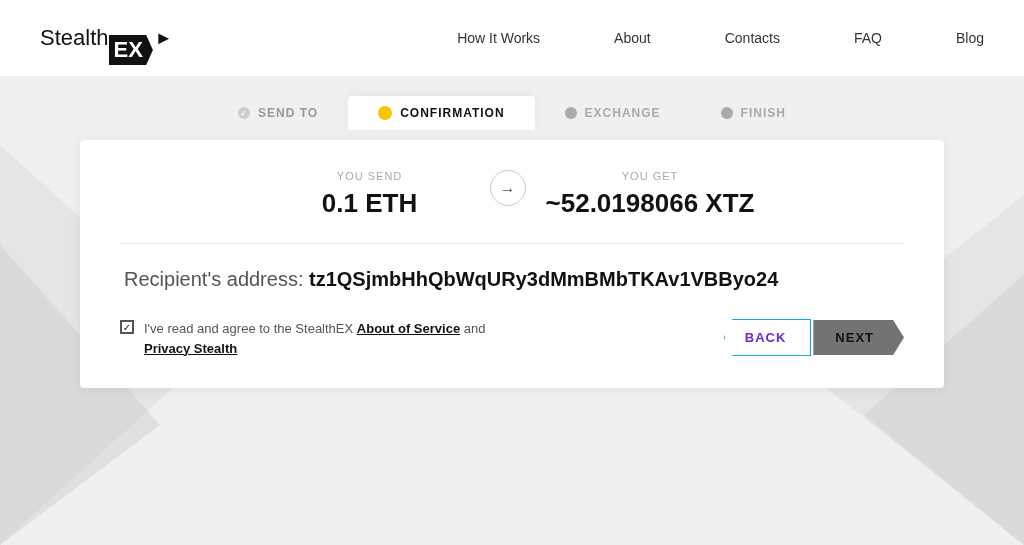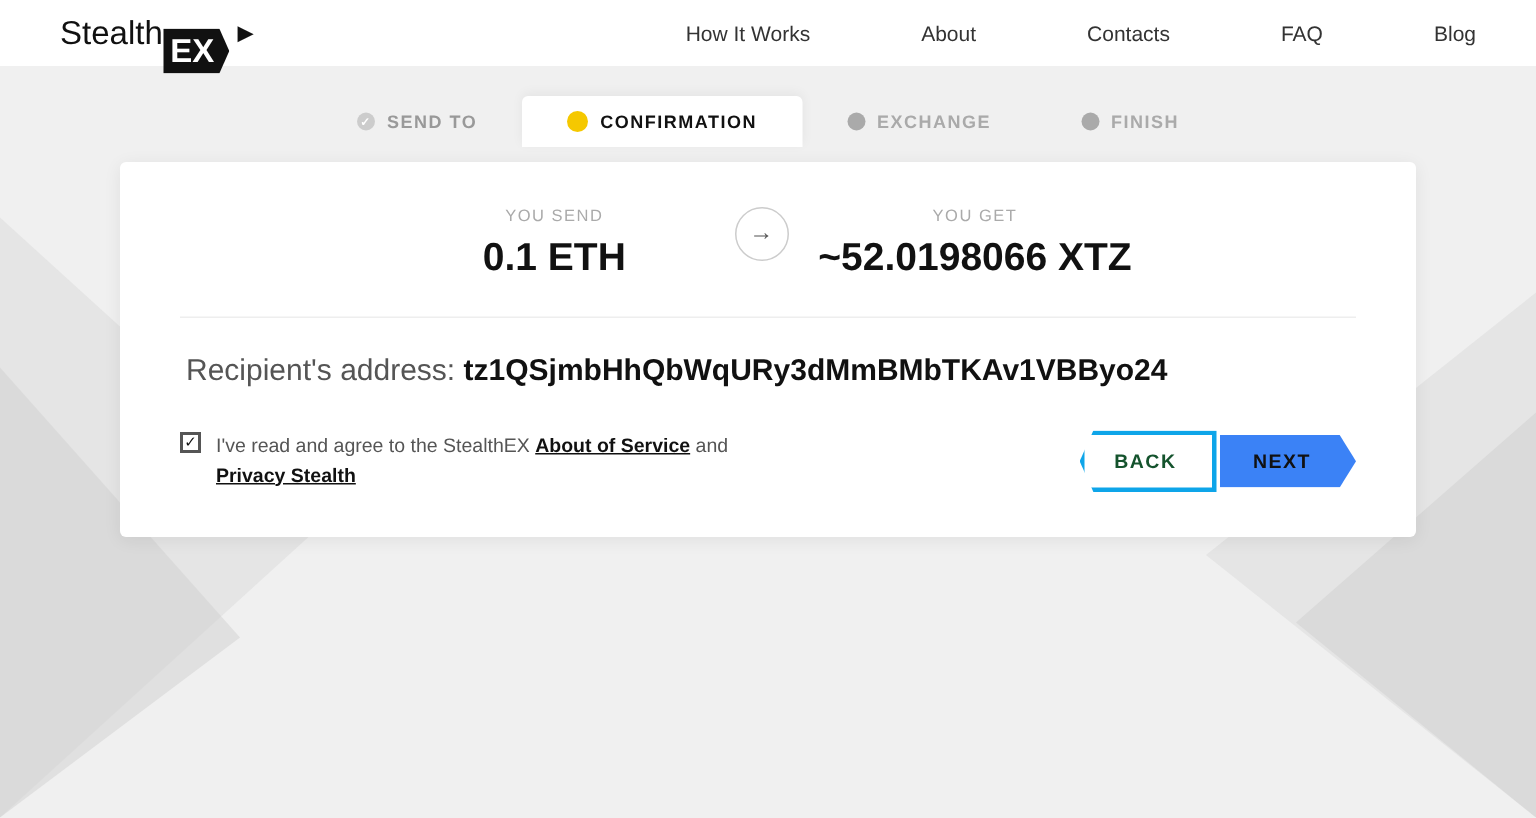--- a/index.html
+++ b/index.html
@@ -13,21 +13,21 @@
     }
 
     
     .header {
       position: relative;
       z-index: 10;
       display: flex;
       align-items: center;
       justify-content: space-between;
       padding: 0 40px;
-      height: 44px;
+      height: 76px;
       background: #fff;
     }
 
     .logo {
       display: flex;
       align-items: center;
       font-size: 22px;
       font-weight: 700;
       color: #111;
       text-decoration: none;
@@ -236,36 +236,36 @@
       align-items: center;
       gap: 0;
       flex-shrink: 0;
     }
 
     .btn-back {
       padding: 10px 24px;
       font-size: 13px;
       font-weight: 600;
       letter-spacing: 1px;
-      color: #14532d;
-      background: #fff;
-      border: 3px solid #0ea5e9;
+      color: #6d28d9;
+      background: #fff;
+      border: 1px solid #0ea5e9;
       cursor: pointer;
       clip-path: polygon(10% 0%, 100% 0%, 100% 100%, 10% 100%, 0% 50%);
       padding-left: 20px;
       outline: none;
     }
 
     .btn-next {
       padding: 10px 30px 10px 22px;
       font-size: 13px;
       font-weight: 700;
       letter-spacing: 1px;
       color: #111;
-      background: #3b82f6;
+      background: #737373;
       border: none;
       cursor: pointer;
       clip-path: polygon(0% 0%, 88% 0%, 100% 50%, 88% 100%, 0% 100%);
       margin-left: 2px;
       outline: none;
     }
 
     
     .bg-left-triangle {
       position: absolute;

